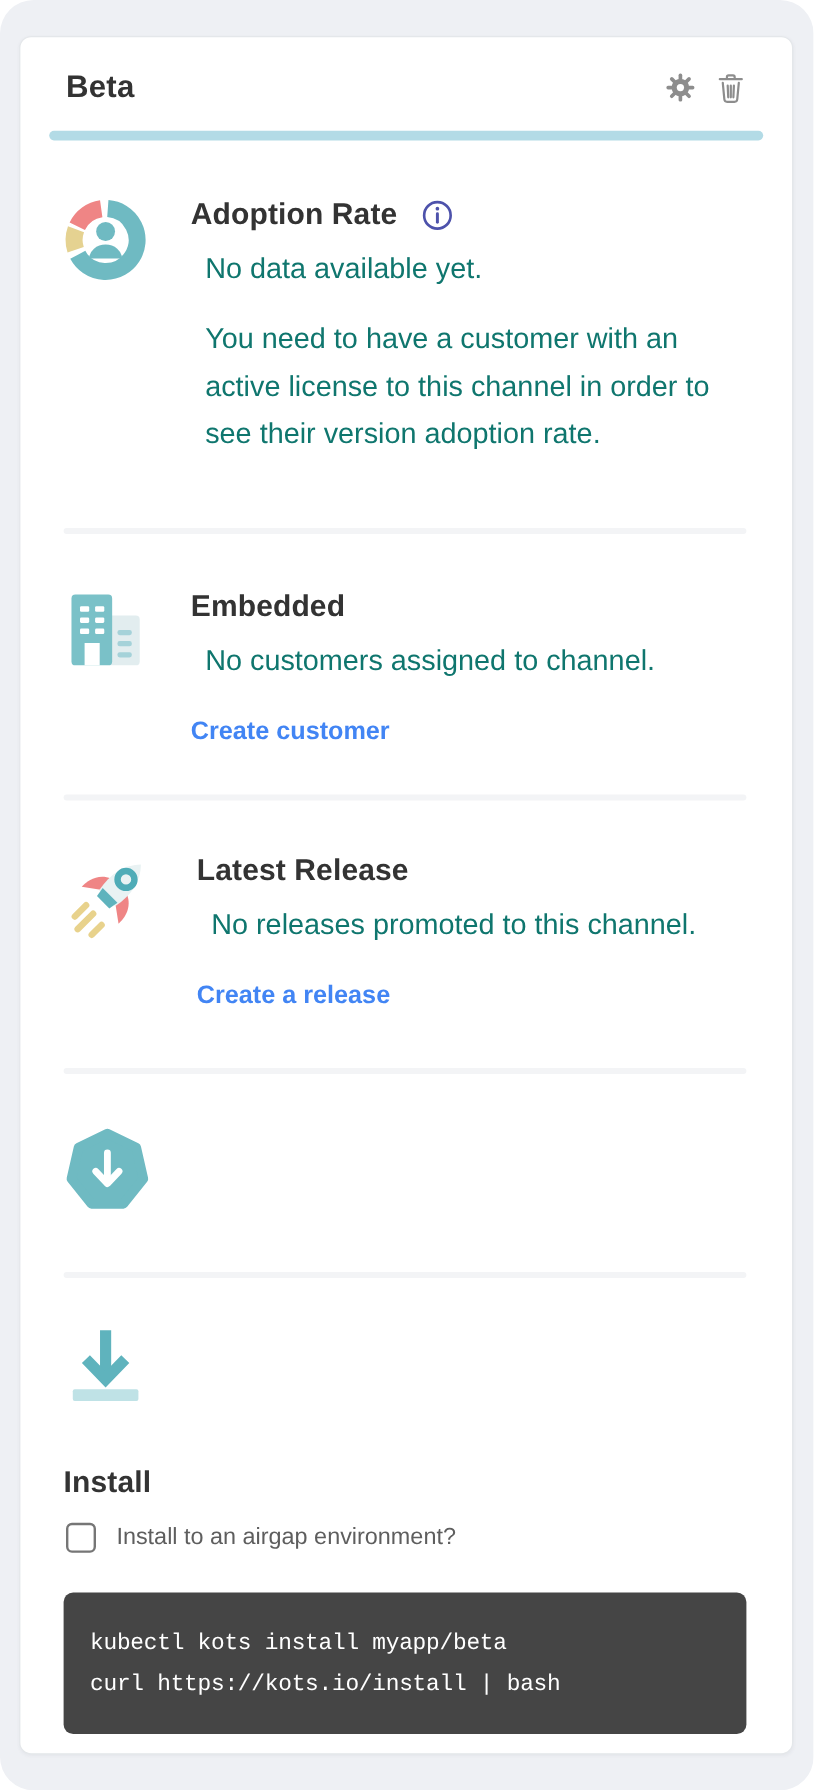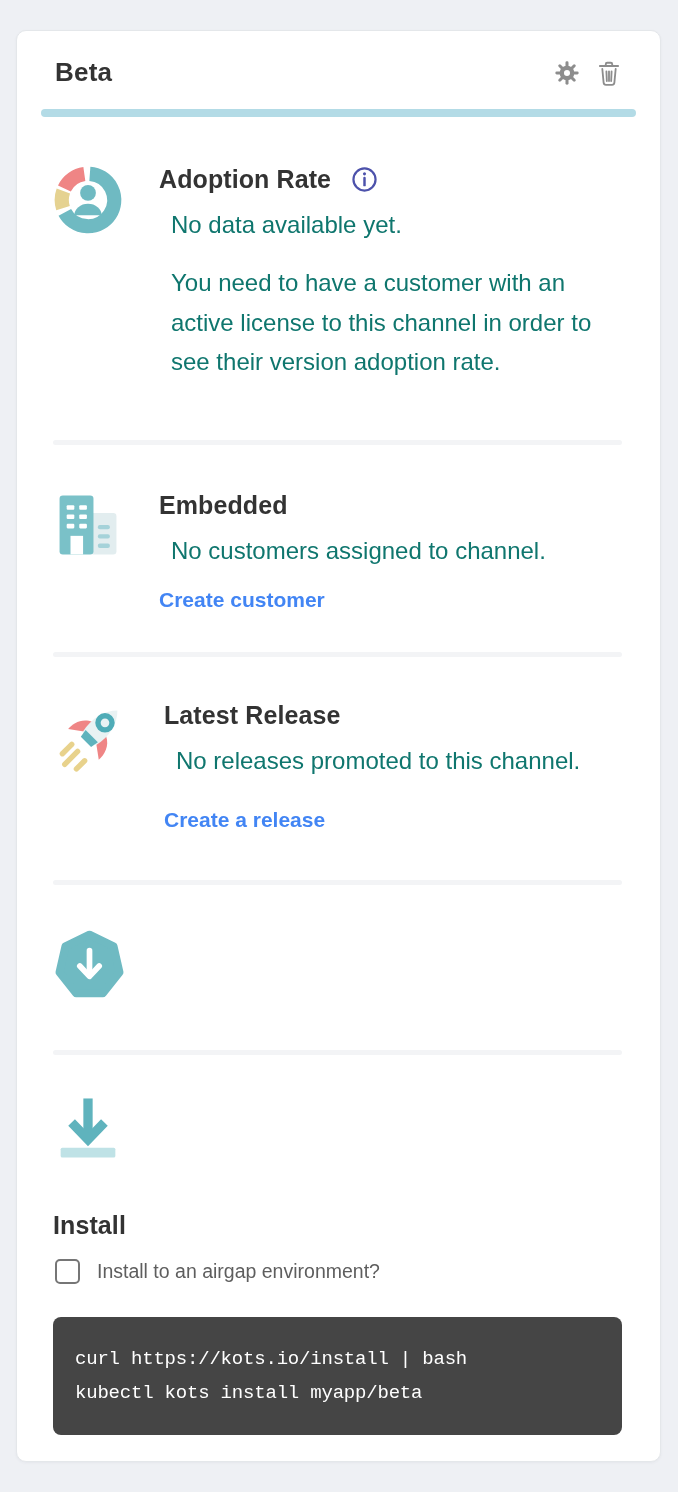--- a/index.html
+++ b/index.html
@@ -1,18 +1,19 @@
 <!DOCTYPE html>
 <html><head>
 <meta charset="utf-8">
 <style>
   html,body{margin:0;padding:0;}
   .page{
     width:678px;height:1492px;background:#eef0f4;position:relative;overflow:hidden;
     font-family:"Liberation Sans","DejaVu Sans",sans-serif;
+    border-radius:28px;
   }
   .card{
     position:absolute;left:16px;top:30px;width:645px;height:1432px;box-sizing:border-box;
     background:#ffffff;border:1px solid #e4e7ea;border-radius:10px;
     box-shadow:0 1px 3px rgba(50,60,70,.05);overflow:hidden;
   }
   .card-header{
     display:flex;align-items:center;justify-content:space-between;
     padding:26px 38px 0 38px;
   }
@@ -141,21 +142,21 @@
             <rect x="12.5" y="21.5" width="7" height="4.2" rx="1" fill="#ffffff"></rect>
             <rect x="24" y="21.5" width="7" height="4.2" rx="1" fill="#ffffff"></rect>
             <rect x="12.5" y="30" width="7" height="4.2" rx="1" fill="#ffffff"></rect>
             <rect x="24" y="30" width="7" height="4.2" rx="1" fill="#ffffff"></rect>
             <rect x="16" y="41" width="11.5" height="17" fill="#ffffff"></rect>
           </svg>
         </div>
         <div class="content">
           <h2>Embedded</h2>
           <p class="muted mt12">No customers assigned to channel.</p>
-          <a class="link" style="margin-top:7px">Create customer</a>
+          <a class="link" style="margin-top:17px">Create customer</a>
         </div>
       </section>
 
       <div class="divider"></div>
 
       
       <section class="row sec-release">
         <div class="icon-col">
           <svg width="75" height="75" viewBox="0 0 64 64">
             <g transform="translate(8 -1) rotate(45 30 26)">
@@ -207,19 +208,19 @@
           <h2 style="margin-top:12px">Install</h2>
         </div>
       </section>
 
 
       <div class="airgap">
         <span class="checkbox"></span>
         <span class="airgap-label">Install to an airgap environment?</span>
       </div>
 
-      <div class="codeblock" style="background: rgb(69, 69, 69);"><div>curl https://kots.io/install | bash</div><div>kubectl kots install myapp/beta</div></div>
+      <div class="codeblock" style="background: rgb(69, 69, 69);"><div>kubectl kots install myapp/beta</div><div>curl https://kots.io/install | bash</div></div>
 
       <a class="copy-link">Copy command</a>
 
     </div>
   </div>
 </div>
 
 </body></html>

